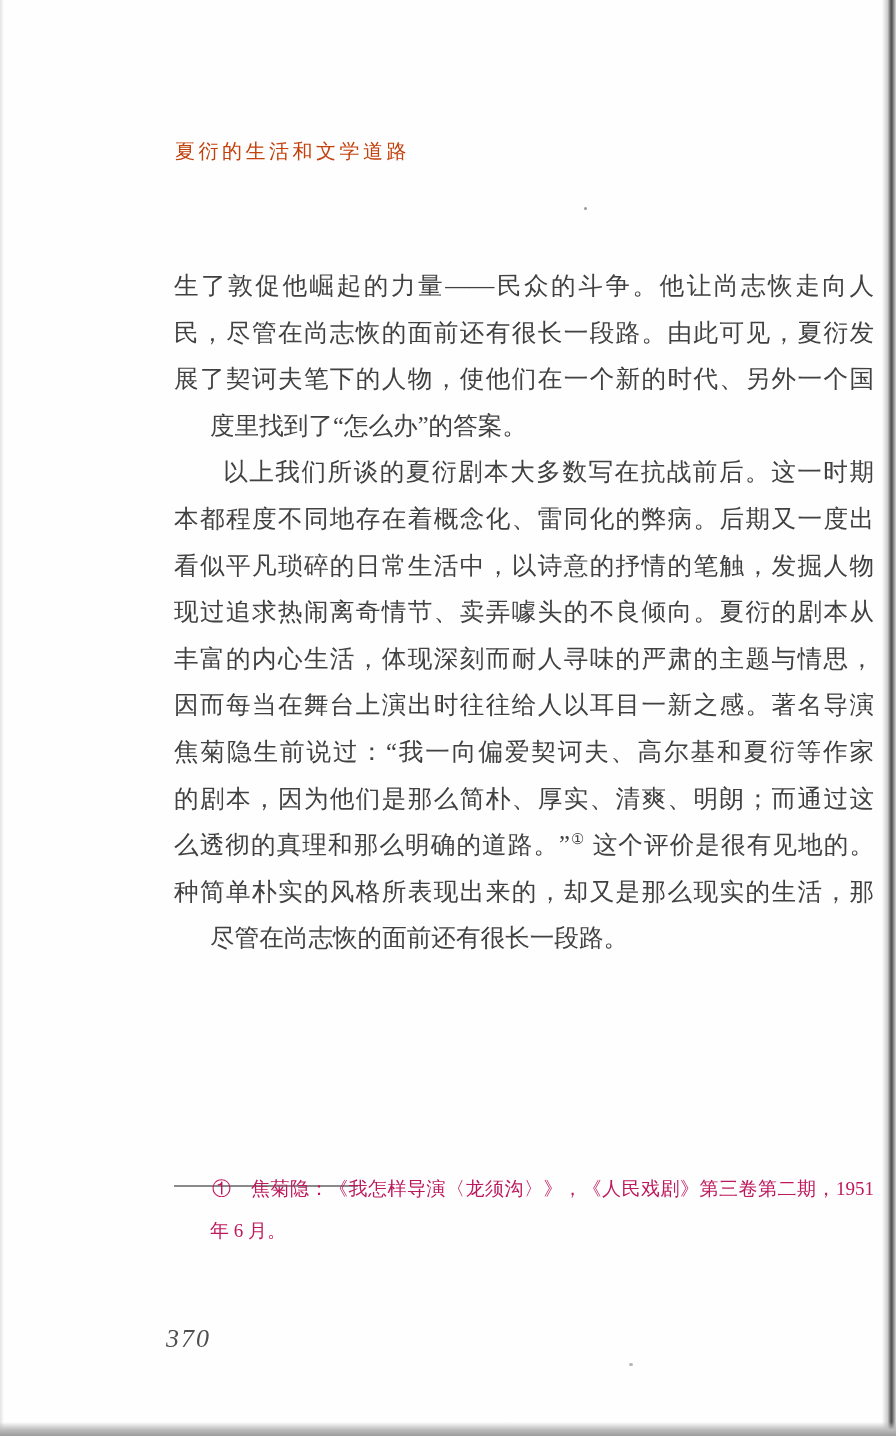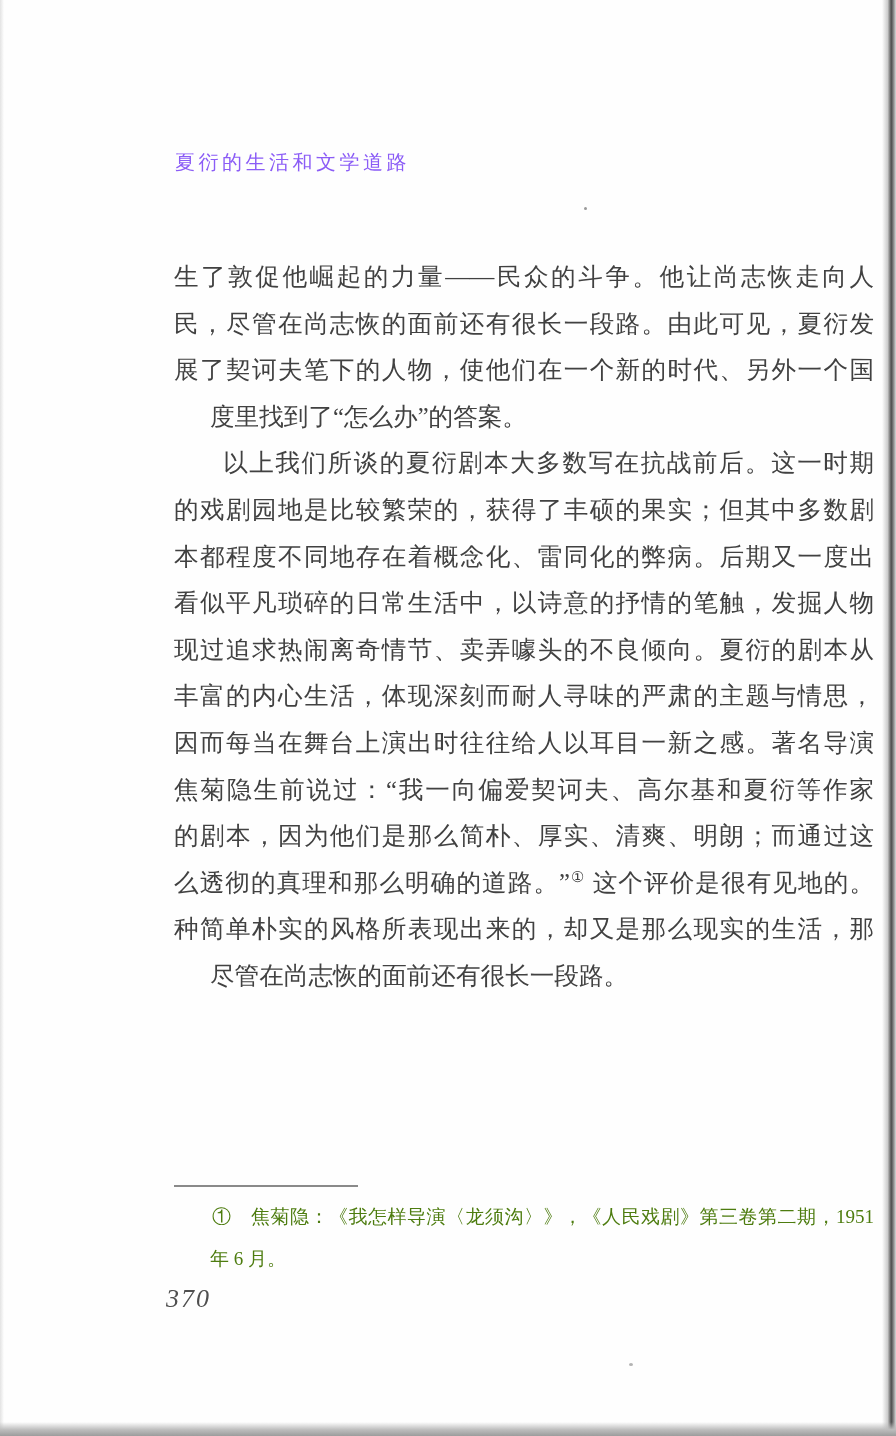--- a/index.html
+++ b/index.html
@@ -2,40 +2,40 @@
 <html><head>
 <meta charset="utf-8">
 <style>
   html,body{margin:0;padding:0;background:#ffffff;}
   .page{
     position:relative;width:896px;height:1436px;background:#fefefef9;
     background-color:#fefefe;overflow:hidden;
     font-family:"Liberation Serif","DejaVu Serif",serif;
   }
   .running-head{
-    position:absolute;left:175px;top:149px;
-    font-size:20px;letter-spacing:3.5px;color:#8b5cf6;white-space:nowrap;
+    position:absolute;left:175px;top:138px;
+    font-size:20px;letter-spacing:3.5px;color:#c2410c;white-space:nowrap;
   }
   .body-text{
-    position:absolute;left:174px;top:254px;width:700px;
+    position:absolute;left:174px;top:263px;width:700px;
     font-size:24.6px;line-height:46.6px;color:#414141;
   }
   .line{text-align:justify;text-align-last:justify;}
   .line.last{text-align-last:left;margin-left:36px;}
   .line.indent{text-indent:2em;}
   sup.fnref{font-size:0.6em;vertical-align:super;line-height:0;}
   .footnote-rule{
     position:absolute;left:174px;top:1185px;width:184px;height:2px;background:#8a8a8a;
   }
   .footnote{
-    position:absolute;left:174px;top:1196px;width:700px;
-    font-size:19px;line-height:42px;color:#4d7c0f;
+    position:absolute;left:174px;top:1168px;width:700px;
+    font-size:19px;line-height:42px;color:#be185d;
   }
   .page-number{
-    position:absolute;left:166px;top:1284px;
+    position:absolute;left:166px;top:1324px;
     font-size:26px;font-style:italic;letter-spacing:2px;color:#4f4f4f;
   }
   .edge-right{
     position:absolute;top:0;right:0;width:14px;height:100%;
     background:linear-gradient(to right,rgba(0,0,0,0) 0%,#cccccc 40%,#4e4e4e 66%,#777777 78%,#d9d9d9 100%);
   }
   .edge-bottom{
     position:absolute;left:0;bottom:0;width:100%;height:14px;
     background:linear-gradient(to bottom,rgba(0,0,0,0) 0%,#bdbdbd 55%,#9c9c9c 100%);
   }
@@ -53,21 +53,20 @@
 <div class="page">
   <div class="running-head">夏衍的生活和文学道路</div>
   <div class="speckle s1"></div>
 
   <div class="body-text" id="body-block">
       <div class="line">生了敦促他崛起的力量——民众的斗争。他让尚志恢走向人</div>
       <div class="line">民，尽管在尚志恢的面前还有很长一段路。由此可见，夏衍发</div>
       <div class="line">展了契诃夫笔下的人物，使他们在一个新的时代、另外一个国</div>
       <div class="line last">度里找到了“怎么办”的答案。</div>
       <div class="line indent">以上我们所谈的夏衍剧本大多数写在抗战前后。这一时期</div>
-      <div class="line">的戏剧园地是比较繁荣的，获得了丰硕的果实；但其中多数剧</div>
       <div class="line">本都程度不同地存在着概念化、雷同化的弊病。后期又一度出</div>
       <div class="line">看似平凡琐碎的日常生活中，以诗意的抒情的笔触，发掘人物</div>
       <div class="line">现过追求热闹离奇情节、卖弄噱头的不良倾向。夏衍的剧本从</div>
       <div class="line">丰富的内心生活，体现深刻而耐人寻味的严肃的主题与情思，</div>
       <div class="line">因而每当在舞台上演出时往往给人以耳目一新之感。著名导演</div>
       <div class="line">焦菊隐生前说过：“我一向偏爱契诃夫、高尔基和夏衍等作家</div>
       <div class="line">的剧本，因为他们是那么简朴、厚实、清爽、明朗；而通过这</div>
       <div class="line">么透彻的真理和那么明确的道路。”<sup class="fnref">①</sup> 这个评价是很有见地的。</div>
       <div class="line">种简单朴实的风格所表现出来的，却又是那么现实的生活，那</div>
       <div class="line last">尽管在尚志恢的面前还有很长一段路。</div>

